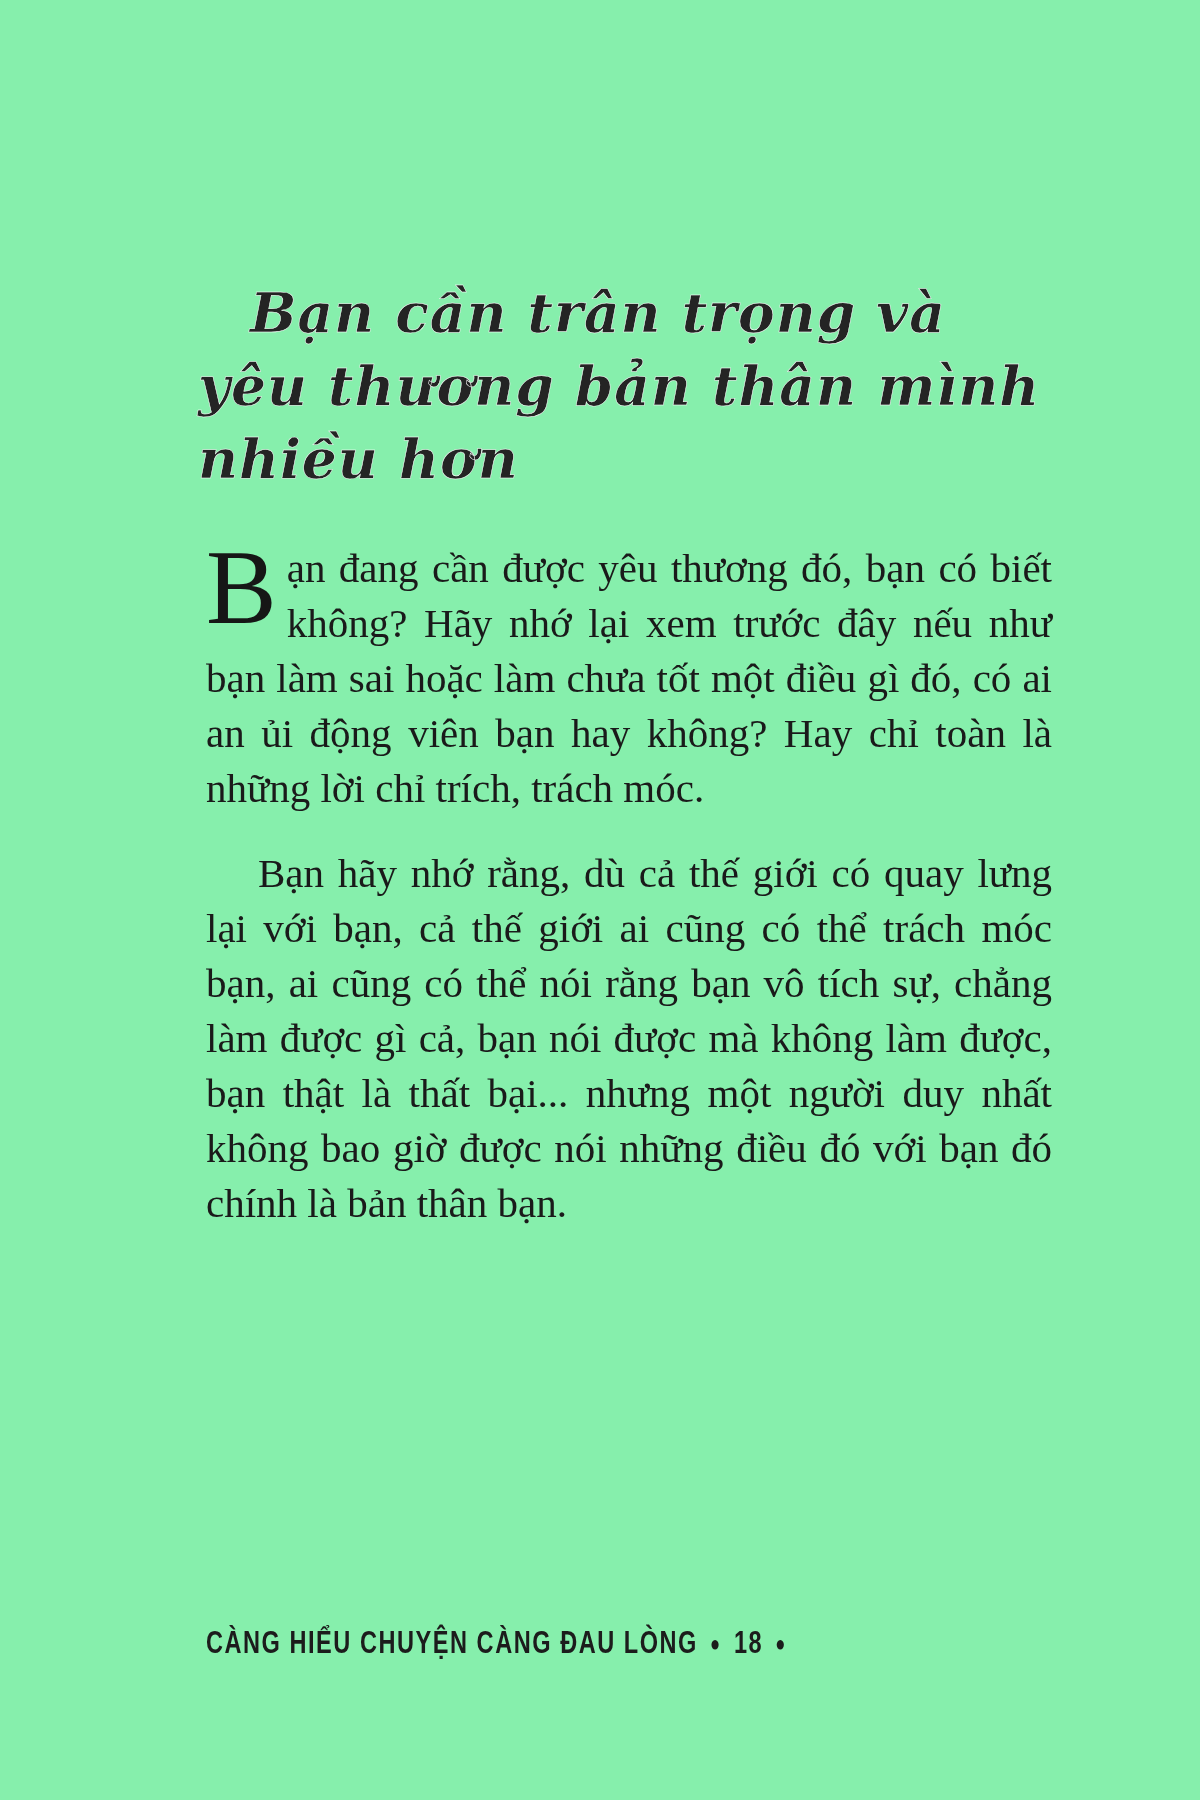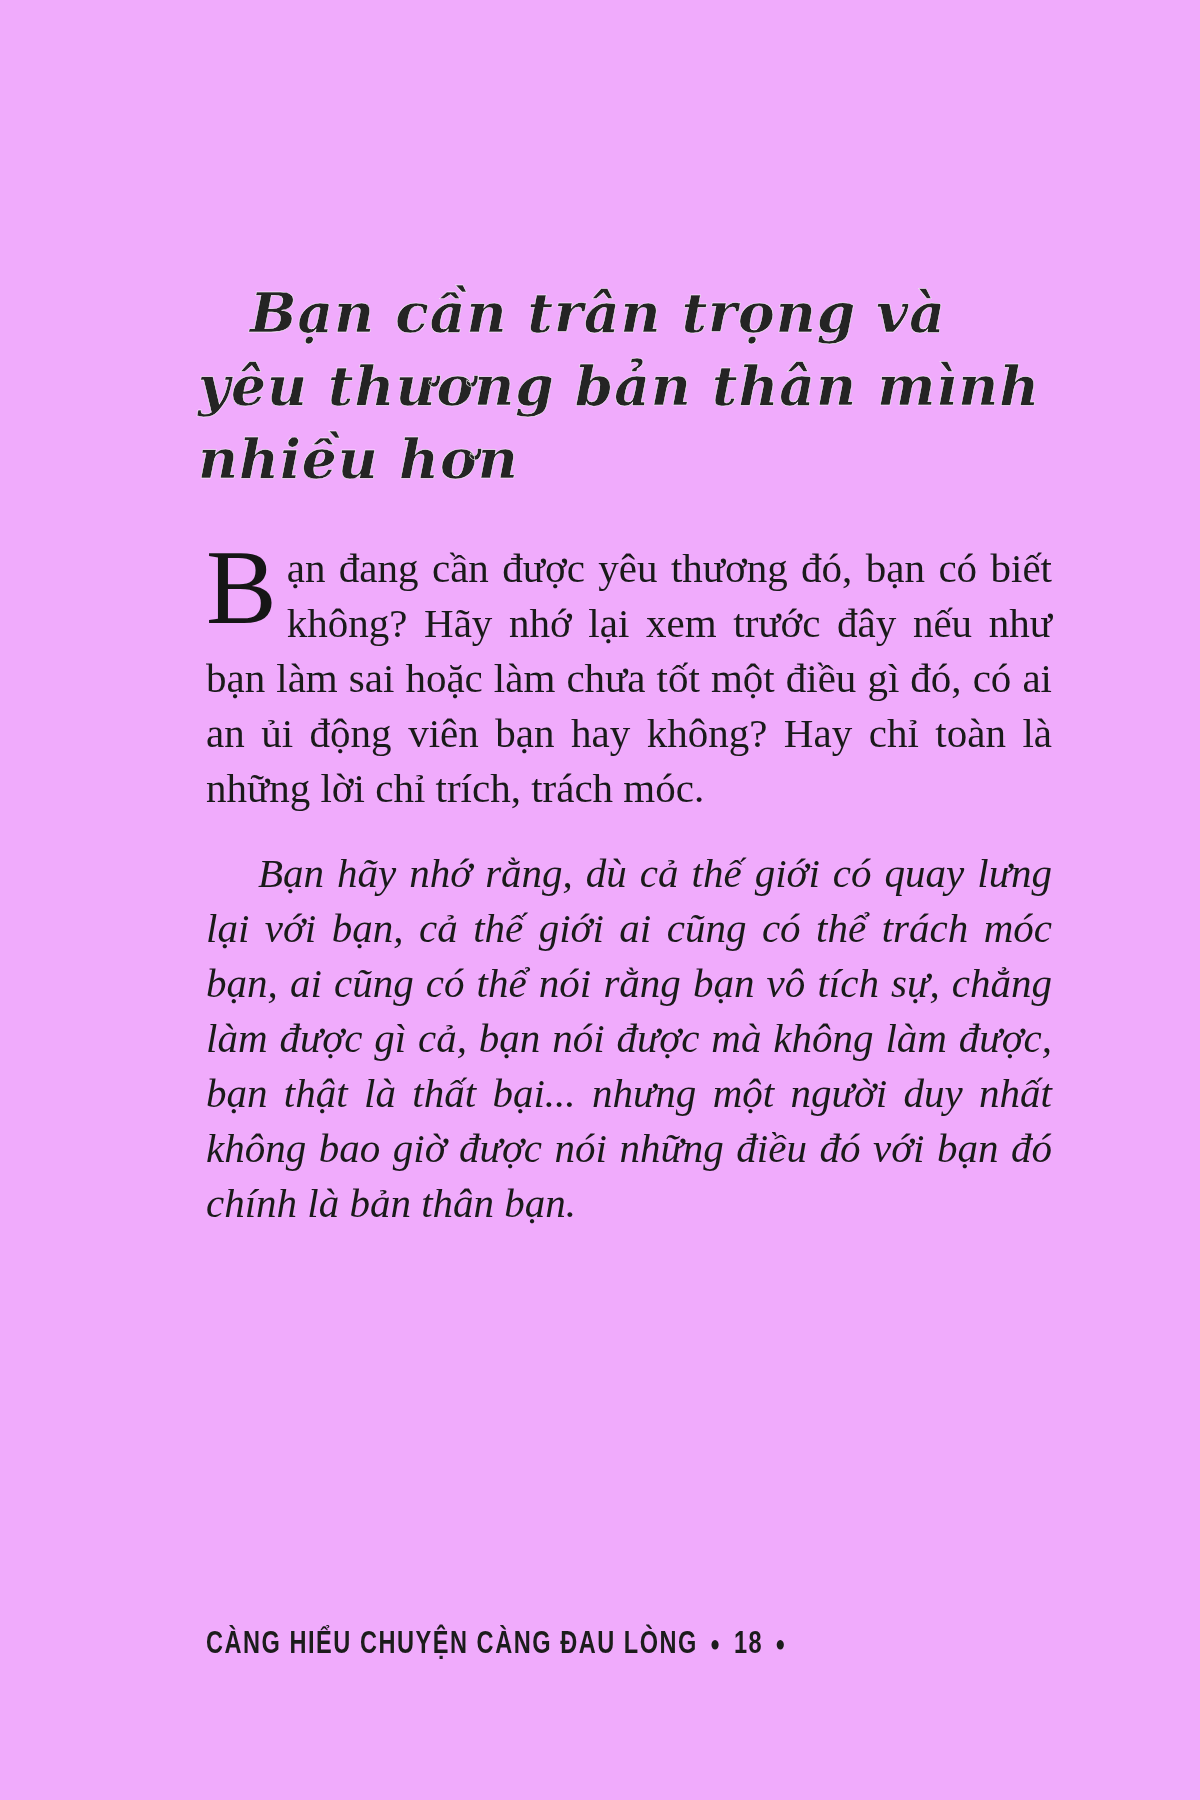--- a/index.html
+++ b/index.html
@@ -5,21 +5,21 @@
   html, body {
     margin: 0;
     padding: 0;
     background: #e8e8e8;
   }
   .page {
     position: relative;
     width: 1200px;
     height: 1800px;
     margin: 0 auto;
-    background: #f0abfc;
+    background: #86efac;
     overflow: hidden;
     font-family: "Liberation Serif", serif;
   }
 
   
   .chapter-title {
     position: absolute;
     top: 276px;
     left: 198px;
     width: 870px;
@@ -44,21 +44,20 @@
     line-height: 55px;
     text-align: justify;
     color: #1a1a1a;
   }
   .body-text p {
     margin: 0;
   }
   .paragraph-2 {
     margin-top: 30px !important;
     text-indent: 52px;
-    font-style: italic;
   }
   .drop-cap {
     float: left;
     font-size: 106px;
     line-height: 86px;
     padding: 4px 10px 0 0;
     font-weight: 400;
     color: #161616;
   }
 

